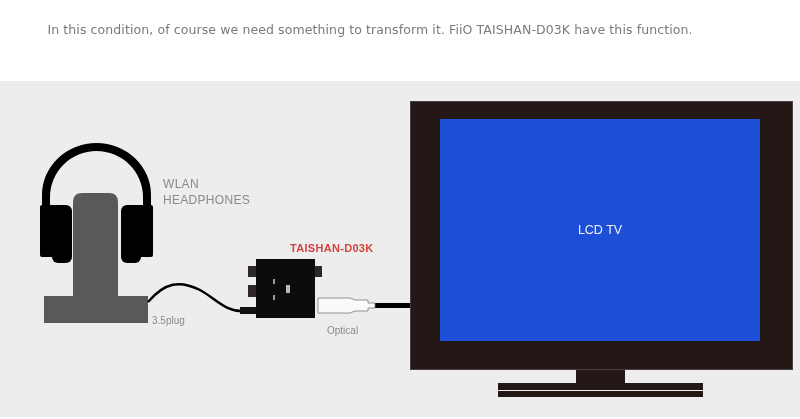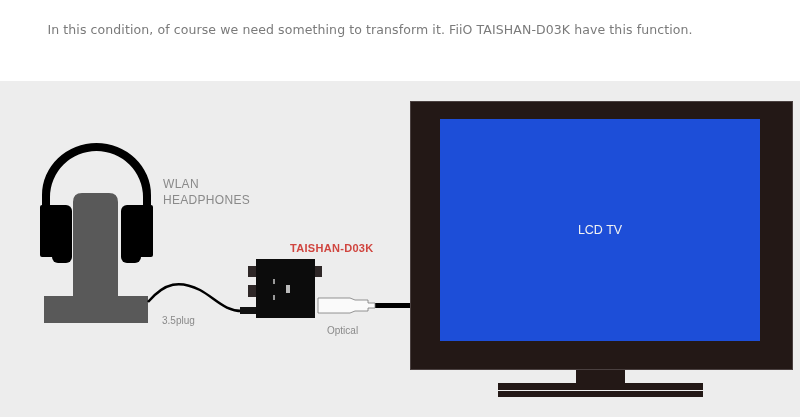--- a/index.html
+++ b/index.html
@@ -4,21 +4,21 @@
 <style>
   html, body { margin:0; padding:0; }
   body { width:800px; height:419px; background:#ffffff; position:relative; overflow:hidden;
          font-family: "DejaVu Sans", sans-serif; }
   .caption { position:absolute; left:0; top:20px; width:740px; text-align:center;
              color:#7a7a7a; font-size:12.5px; line-height:19px; letter-spacing:0.1px; }
   .panel { position:absolute; left:0; top:81px; width:800px; height:336px; background:#ededed; }
   .abs { position:absolute; }
   .label { position:absolute; color:#8a8a8a; font-family:"Liberation Sans", sans-serif; }
   .hp-label { left:163px; top:176px; font-size:12px; line-height:16px; letter-spacing:0.3px; }
-  .plug-label { left:162px; top:315px; font-size:10px; }
+  .plug-label { left:152px; top:315px; font-size:10px; }
   .optical-label { left:327px; top:325px; font-size:10px; }
   .device-title { left:248px; top:242px; font-size:11px; font-weight:bold; color:#d0453f;
                   font-family:"Liberation Sans", sans-serif; letter-spacing:0.3px;margin-left:42px; }
   .tv-outer { left:410px; top:101px; width:383px; height:269px; background:#231816;
               border:1px solid #4a4040; box-sizing:border-box; }
   .tv-screen { left:440px; top:119px; width:320px; height:222px; background:#1d4ed8; }
   .tv-label { position:absolute; left:0; top:0; width:320px; height:222px; display:flex;
               align-items:center; justify-content:center; color:#f2f2f2; font-size:12.5px;
               font-family:"Liberation Sans", sans-serif; }
   .tv-neck { left:576px; top:370px; width:49px; height:13px; background:#231816; }

